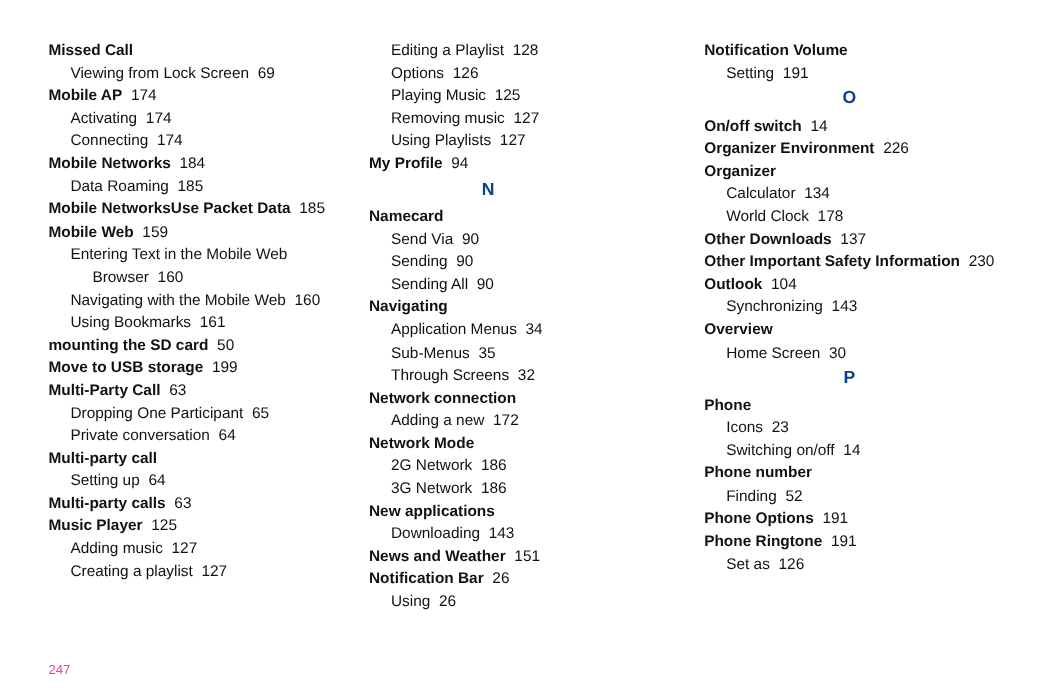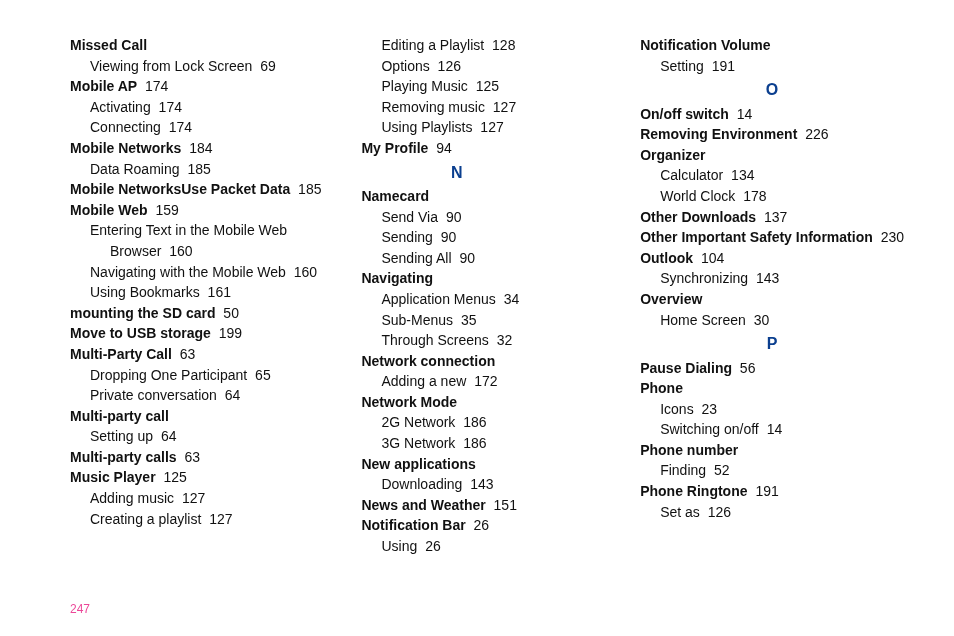--- a/index.html
+++ b/index.html
@@ -6,21 +6,21 @@
     margin: 0;
     padding: 0;
     font-family: Arial, Helvetica, sans-serif;
     background: #fff;
     color: #111;
     width: 954px;
     height: 636px;
     overflow: hidden;
   }
   .page {
-    padding: 36px 50px 20px 70px;
+    padding: 36px 50px 20px 44px;
     height: 100%;
     box-sizing: border-box;
     display: flex;
     flex-direction: column;
   }
   .cols {
     display: flex;
     flex: 1;
     gap: 40px;
   }
@@ -106,35 +106,35 @@
         <div class="entry sub1"><span class="t">Downloading</span><span class="pg"> 143</span></div>
         <div class="entry"><span class="t bold">News and Weather</span><span class="pg"> 151</span></div>
         <div class="entry"><span class="t bold">Notification Bar</span><span class="pg"> 26</span></div>
         <div class="entry sub1"><span class="t">Using</span><span class="pg"> 26</span></div>
       </div>
     <div class="col">
         <div class="entry"><span class="t bold">Notification Volume</span></div>
         <div class="entry sub1"><span class="t">Setting</span><span class="pg"> 191</span></div>
         <div class="section-letter">O</div>
         <div class="entry"><span class="t bold">On/off switch</span><span class="pg"> 14</span></div>
-        <div class="entry"><span class="t bold">Removing Environment</span><span class="pg"> 226</span></div>
+        <div class="entry"><span class="t bold">Organizer Environment</span><span class="pg"> 226</span></div>
         <div class="entry"><span class="t bold">Organizer</span></div>
         <div class="entry sub1"><span class="t">Calculator</span><span class="pg"> 134</span></div>
         <div class="entry sub1"><span class="t">World Clock</span><span class="pg"> 178</span></div>
         <div class="entry"><span class="t bold">Other Downloads</span><span class="pg"> 137</span></div>
         <div class="entry"><span class="t bold">Other Important Safety Information</span><span class="pg"> 230</span></div>
         <div class="entry"><span class="t bold">Outlook</span><span class="pg"> 104</span></div>
         <div class="entry sub1"><span class="t">Synchronizing</span><span class="pg"> 143</span></div>
         <div class="entry"><span class="t bold">Overview</span></div>
         <div class="entry sub1"><span class="t">Home Screen</span><span class="pg"> 30</span></div>
         <div class="section-letter">P</div>
-        <div class="entry"><span class="t bold">Pause Dialing</span><span class="pg"> 56</span></div>
         <div class="entry"><span class="t bold">Phone</span></div>
         <div class="entry sub1"><span class="t">Icons</span><span class="pg"> 23</span></div>
         <div class="entry sub1"><span class="t">Switching on/off</span><span class="pg"> 14</span></div>
         <div class="entry"><span class="t bold">Phone number</span></div>
         <div class="entry sub1"><span class="t">Finding</span><span class="pg"> 52</span></div>
+        <div class="entry"><span class="t bold">Phone Options</span><span class="pg"> 191</span></div>
         <div class="entry"><span class="t bold">Phone Ringtone</span><span class="pg"> 191</span></div>
         <div class="entry sub1"><span class="t">Set as</span><span class="pg"> 126</span></div>
       </div>
   </div>
   <div class="footer">247</div>
 </div>
 
 </body></html>

